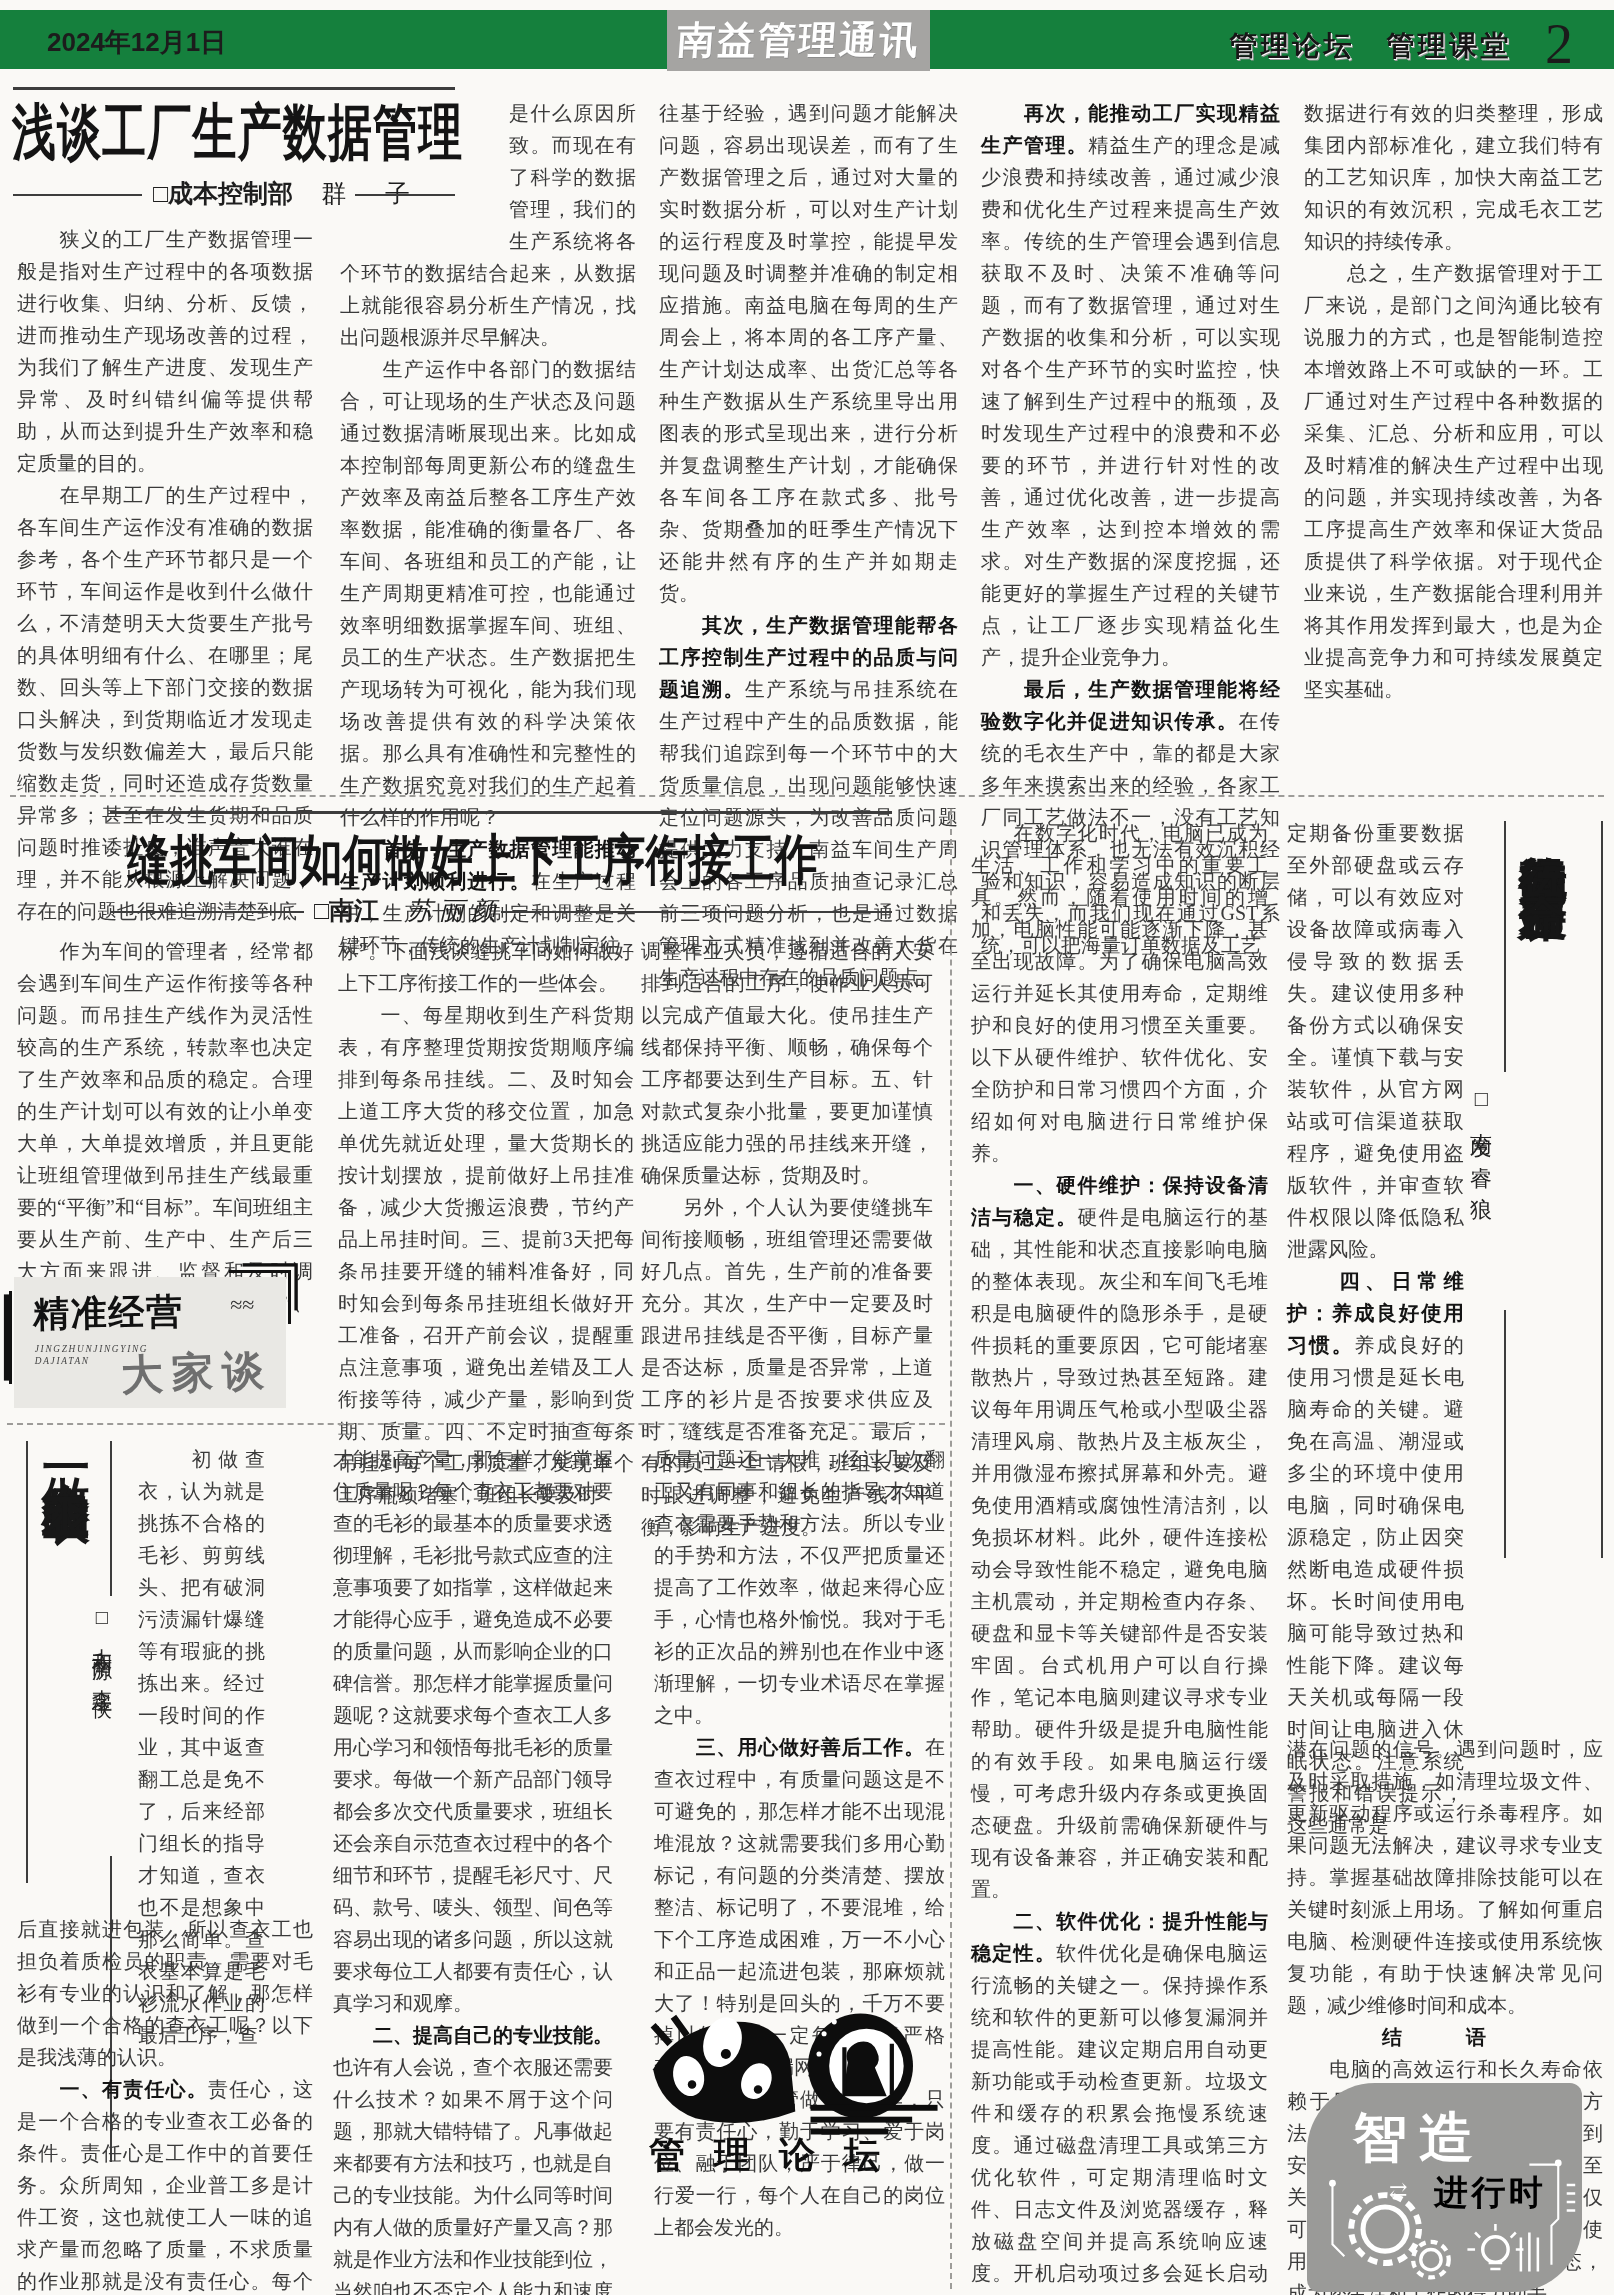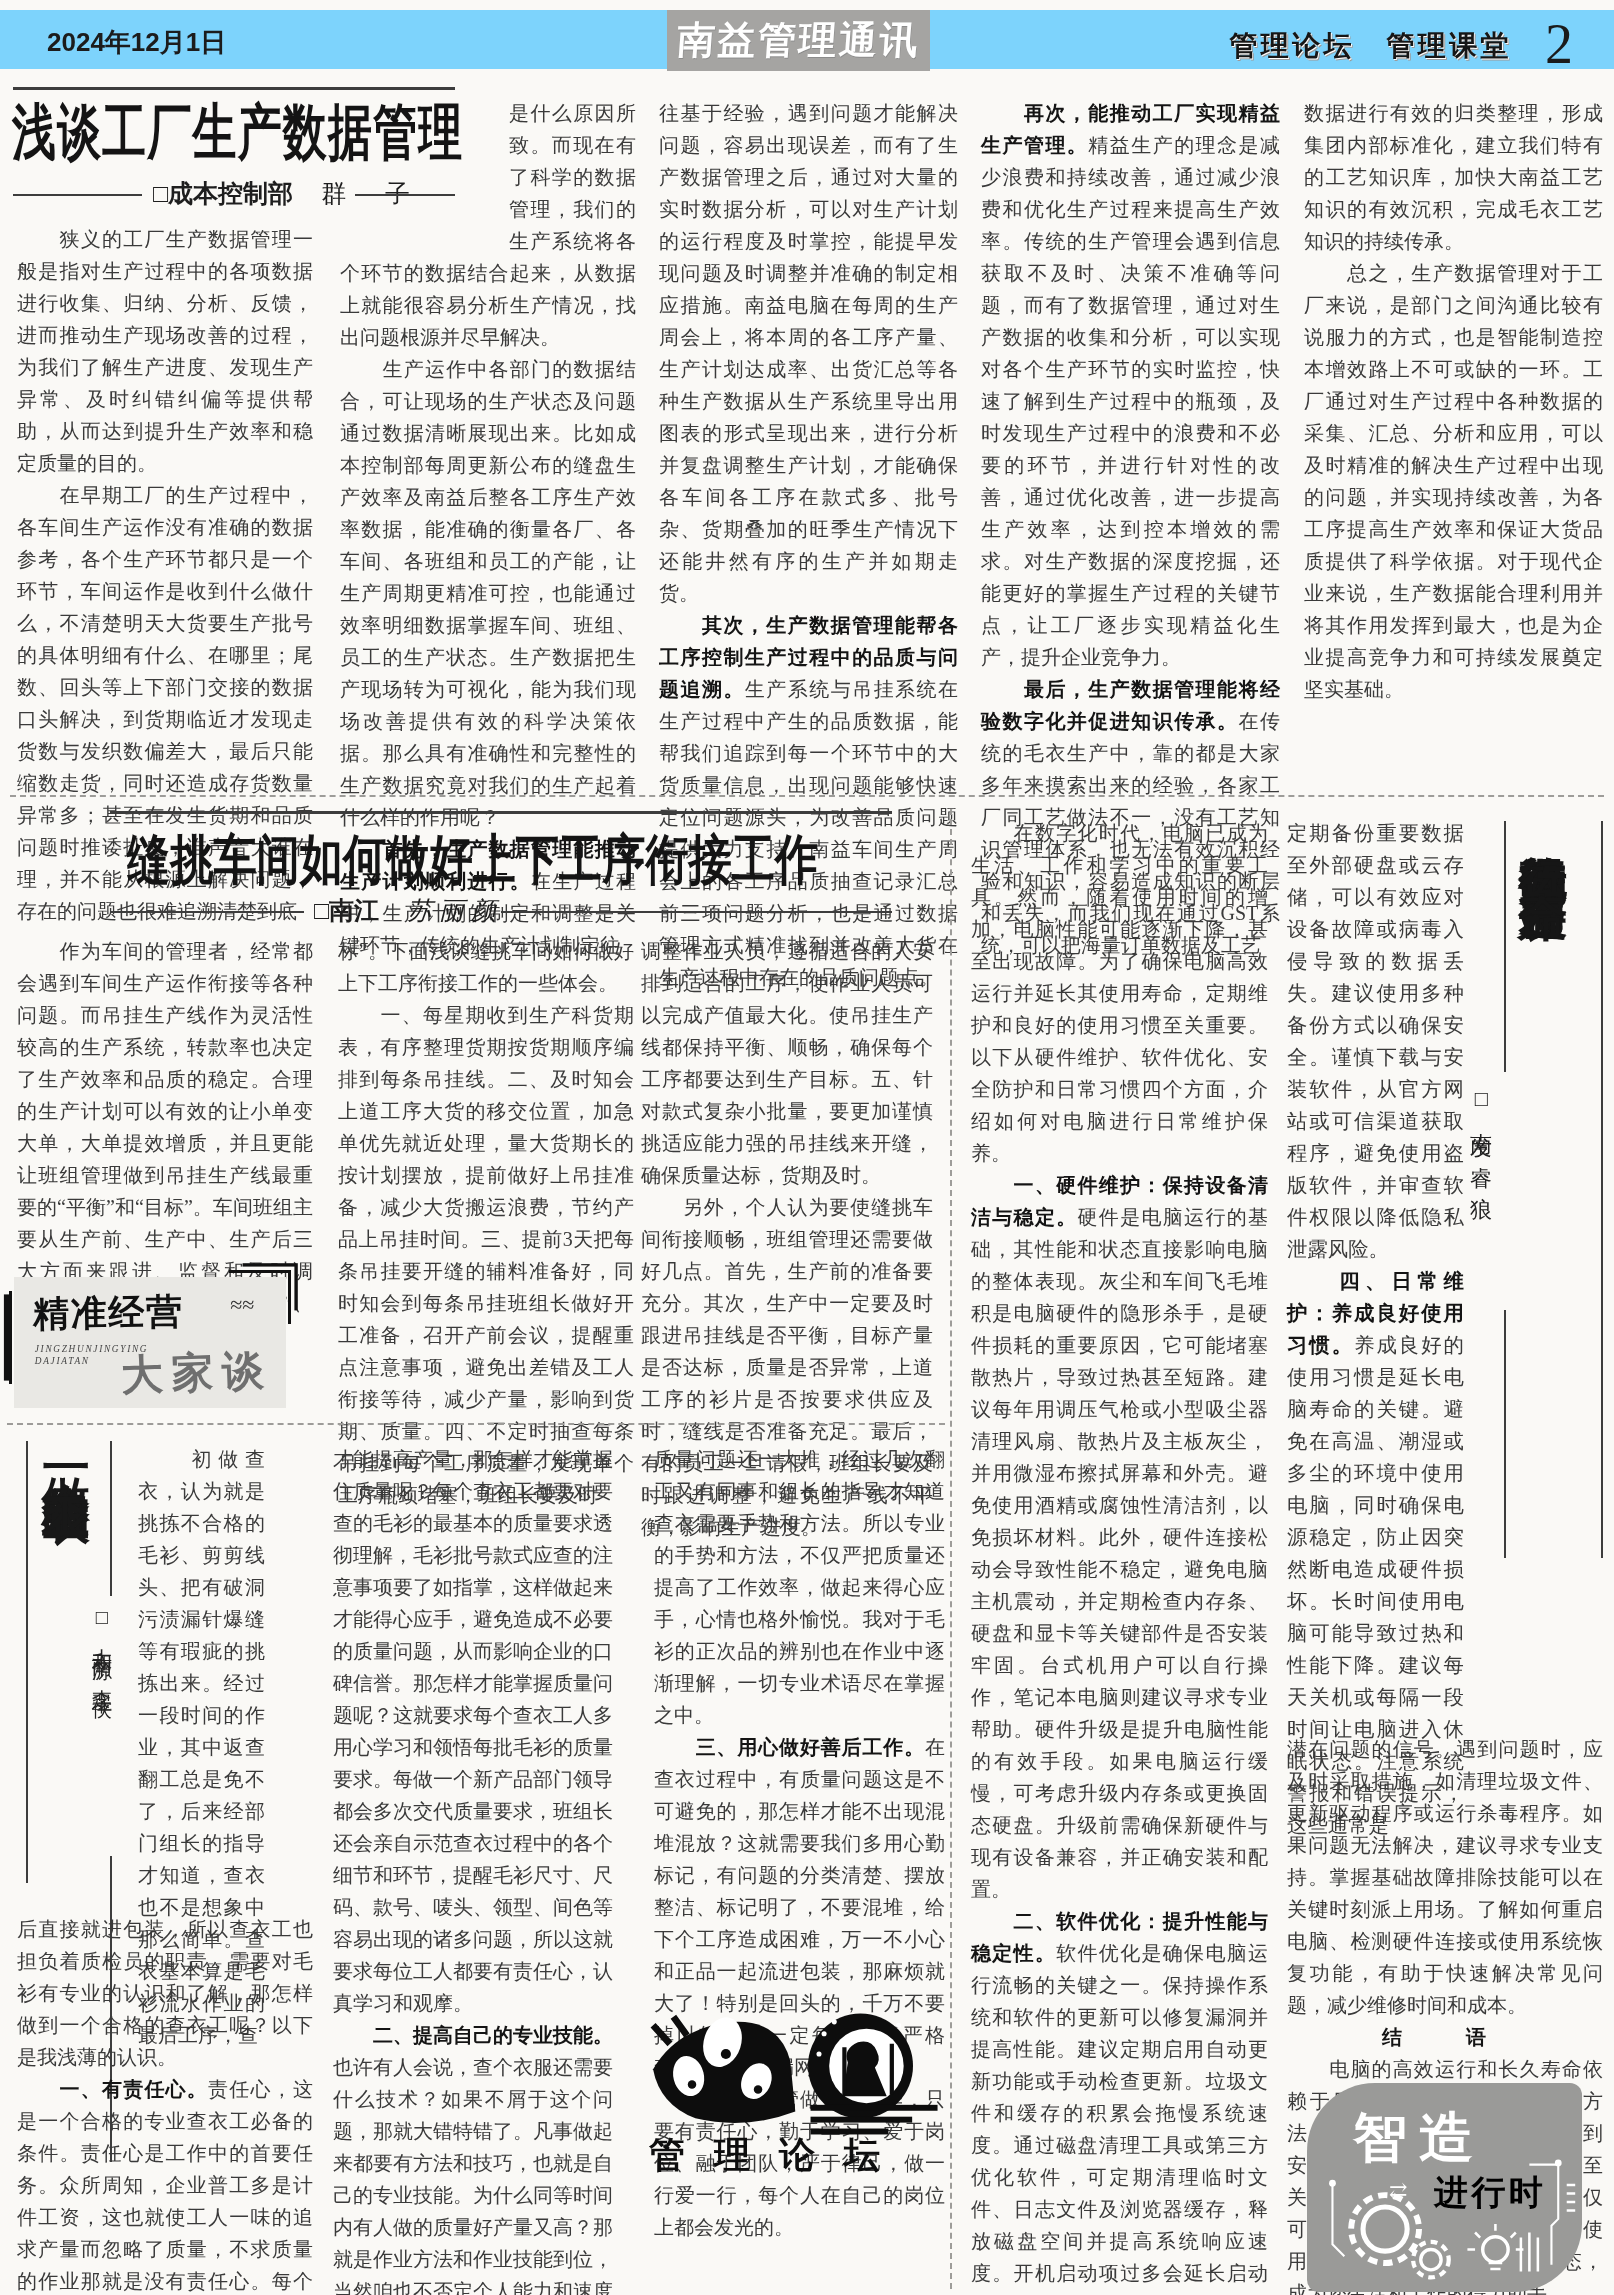--- a/index.html
+++ b/index.html
@@ -1,19 +1,19 @@
 <!DOCTYPE html>
 <html style="font-size:13.6px"><head>
 <meta charset="utf-8">
 <style>
   html,body{margin:0;padding:0;background:#e9e7e3;}
   .page{position:relative;width:1614px;height:2295px;background:#faf9f6;margin:0 auto;
         font-family:"Liberation Serif","DejaVu Serif",serif;color:#383838;overflow:hidden;}
   
-  .masthead{position:absolute;left:0;top:10.2px;width:1614px;height:59px;background:#7dd3fc;}
+  .masthead{position:absolute;left:0;top:10.2px;width:1614px;height:59px;background:#15803d;}
   .m-date{position:absolute;left:47px;top:15.3px;font-family:"Liberation Sans",sans-serif;
           font-weight:bold;font-size:26px;color:#1c1c1c;}
   .m-brandbox{position:absolute;left:667px;top:0;width:263px;height:61px;background:#a5a4a2;
           display:flex;align-items:center;justify-content:center;}
   .m-brand{font-size:38px;font-weight:bold;color:#fff;letter-spacing:2.5px;
           text-shadow:0.8px 0.8px 0 #8b8b8b;transform:skewX(-4deg);}
   .m-section{position:absolute;right:102px;top:17px;font-size:28px;font-weight:bold;color:#161616;
           letter-spacing:3.4px;text-shadow:0.8px 0.8px 0 #fff,1.7px 1.7px 0 #9c9c9c;}
   .m-pageno{position:absolute;right:41px;top:1.7px;font-size:56px;color:#1b1b1b;
           font-family:"Liberation Serif",serif;}

